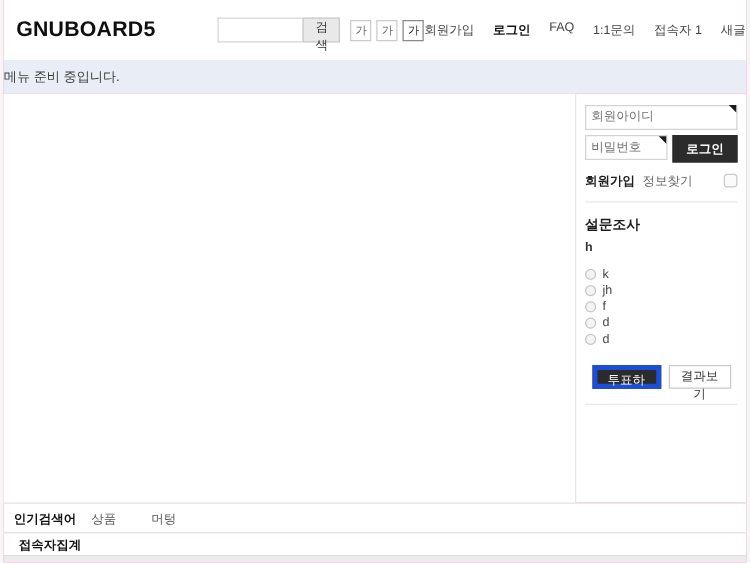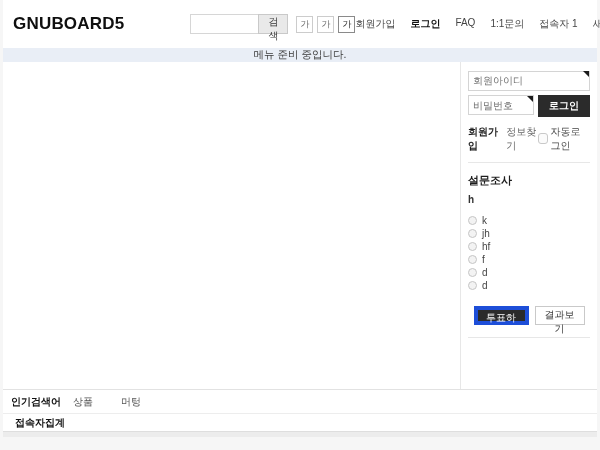--- a/index.html
+++ b/index.html
@@ -9,32 +9,32 @@
     background:#f6f6f6;
     font-family:"Liberation Sans","DejaVu Sans",sans-serif;
     color:#333;
     overflow:hidden;
   }
   .page { width:594px; margin:0 auto; background:#ec4899; }
 
   
   .header { height:48px; display:flex; align-items:center; padding:0 10px; background:#fff; }
   .logo { font-size:17px; font-weight:bold; color:#0f0f0f; letter-spacing:.2px; cursor:pointer; }
-  .search-form { display:flex; margin-left:66px; align-items:flex-end; }
+  .search-form { display:flex; margin-left:50px; align-items:flex-end; }
   .search-input { width:68px; height:20px; border:1px solid #d6d6d6; border-right:none; font-size:10px; padding:0 4px; outline:none; }
   .search-btn { height:20px; min-width:30px; background:#e9e9e9; border:1px solid #c9c9c9; font-size:10px; color:#333; padding:0 5px; cursor:pointer; font-family:inherit; }
   .font-btns { display:flex; gap:4px; margin-left:8px; }
   .font-btn { width:17px; height:17px; border:1px solid #ccc; background:#fff; font-size:9px; color:#666; display:flex; align-items:center; justify-content:center; cursor:pointer; padding:0; font-family:inherit; }
   .font-btn.active { border-color:#8a8a8a; color:#222; }
   .nav { margin-left:auto; display:flex; gap:15px; font-size:10px; color:#444; }
   .nav-item { cursor:pointer; white-space:nowrap; }
   .nav-item.bold { font-weight:bold; color:#101010; }
 
   
-  .notice { height:14px; background:#e9eef6; display:flex; align-items:center; justify-content:center; font-size:10.5px; color:#3a3a3a; }
+  .notice { height:27px; background:#e9eef6; display:flex; align-items:center; font-size:10.5px; color:#3a3a3a; }
 
   
   .main { display:flex; height:327px; background:#fff; }
   .content { flex:1; background:#fff; }
   .sidebar { width:137px; border-left:1px solid #e7e7e7; padding:8px 7px 0; }
 
   .login-box { padding-bottom:9px; border-bottom:1px solid #e7e7e7; }
   .input-wrap { position:relative; }
   .text-input { width:100%; height:20px; border:1px solid #d4d4d4; font-size:10px; padding:0 4px; color:#333; outline:none; font-family:inherit; }
   .text-input::placeholder { color:#6f6f6f; opacity:1; }
@@ -114,40 +114,35 @@
             <input class="text-input" type="text" placeholder="비밀번호" style="">
             <span class="corner"></span>
           </div>
           <button class="login-btn">로그인</button>
         </div>
         <div class="login-links">
           <span class="signup-link">회원가입</span>
           <span class="find-link">정보찾기</span>
           <span class="auto-login">
             <span class="checkbox"></span>
-            <span>자동로그인</span>
           </span>
         </div>
       </div>
 
       <div class="poll">
         <div class="poll-title">설문조사</div>
         <div class="poll-question">h</div>
         <ul class="poll-list">
           <li class="poll-item">
             <span class="radio"></span>
             <span>k</span>
           </li>
           <li class="poll-item">
             <span class="radio"></span>
             <span>jh</span>
-          </li>
-          <li class="poll-item">
-            <span class="radio"></span>
-            <span>hf</span>
           </li>
           <li class="poll-item">
             <span class="radio"></span>
             <span>f</span>
           </li>
           <li class="poll-item">
             <span class="radio"></span>
             <span>d</span>
           </li>
           <li class="poll-item">

